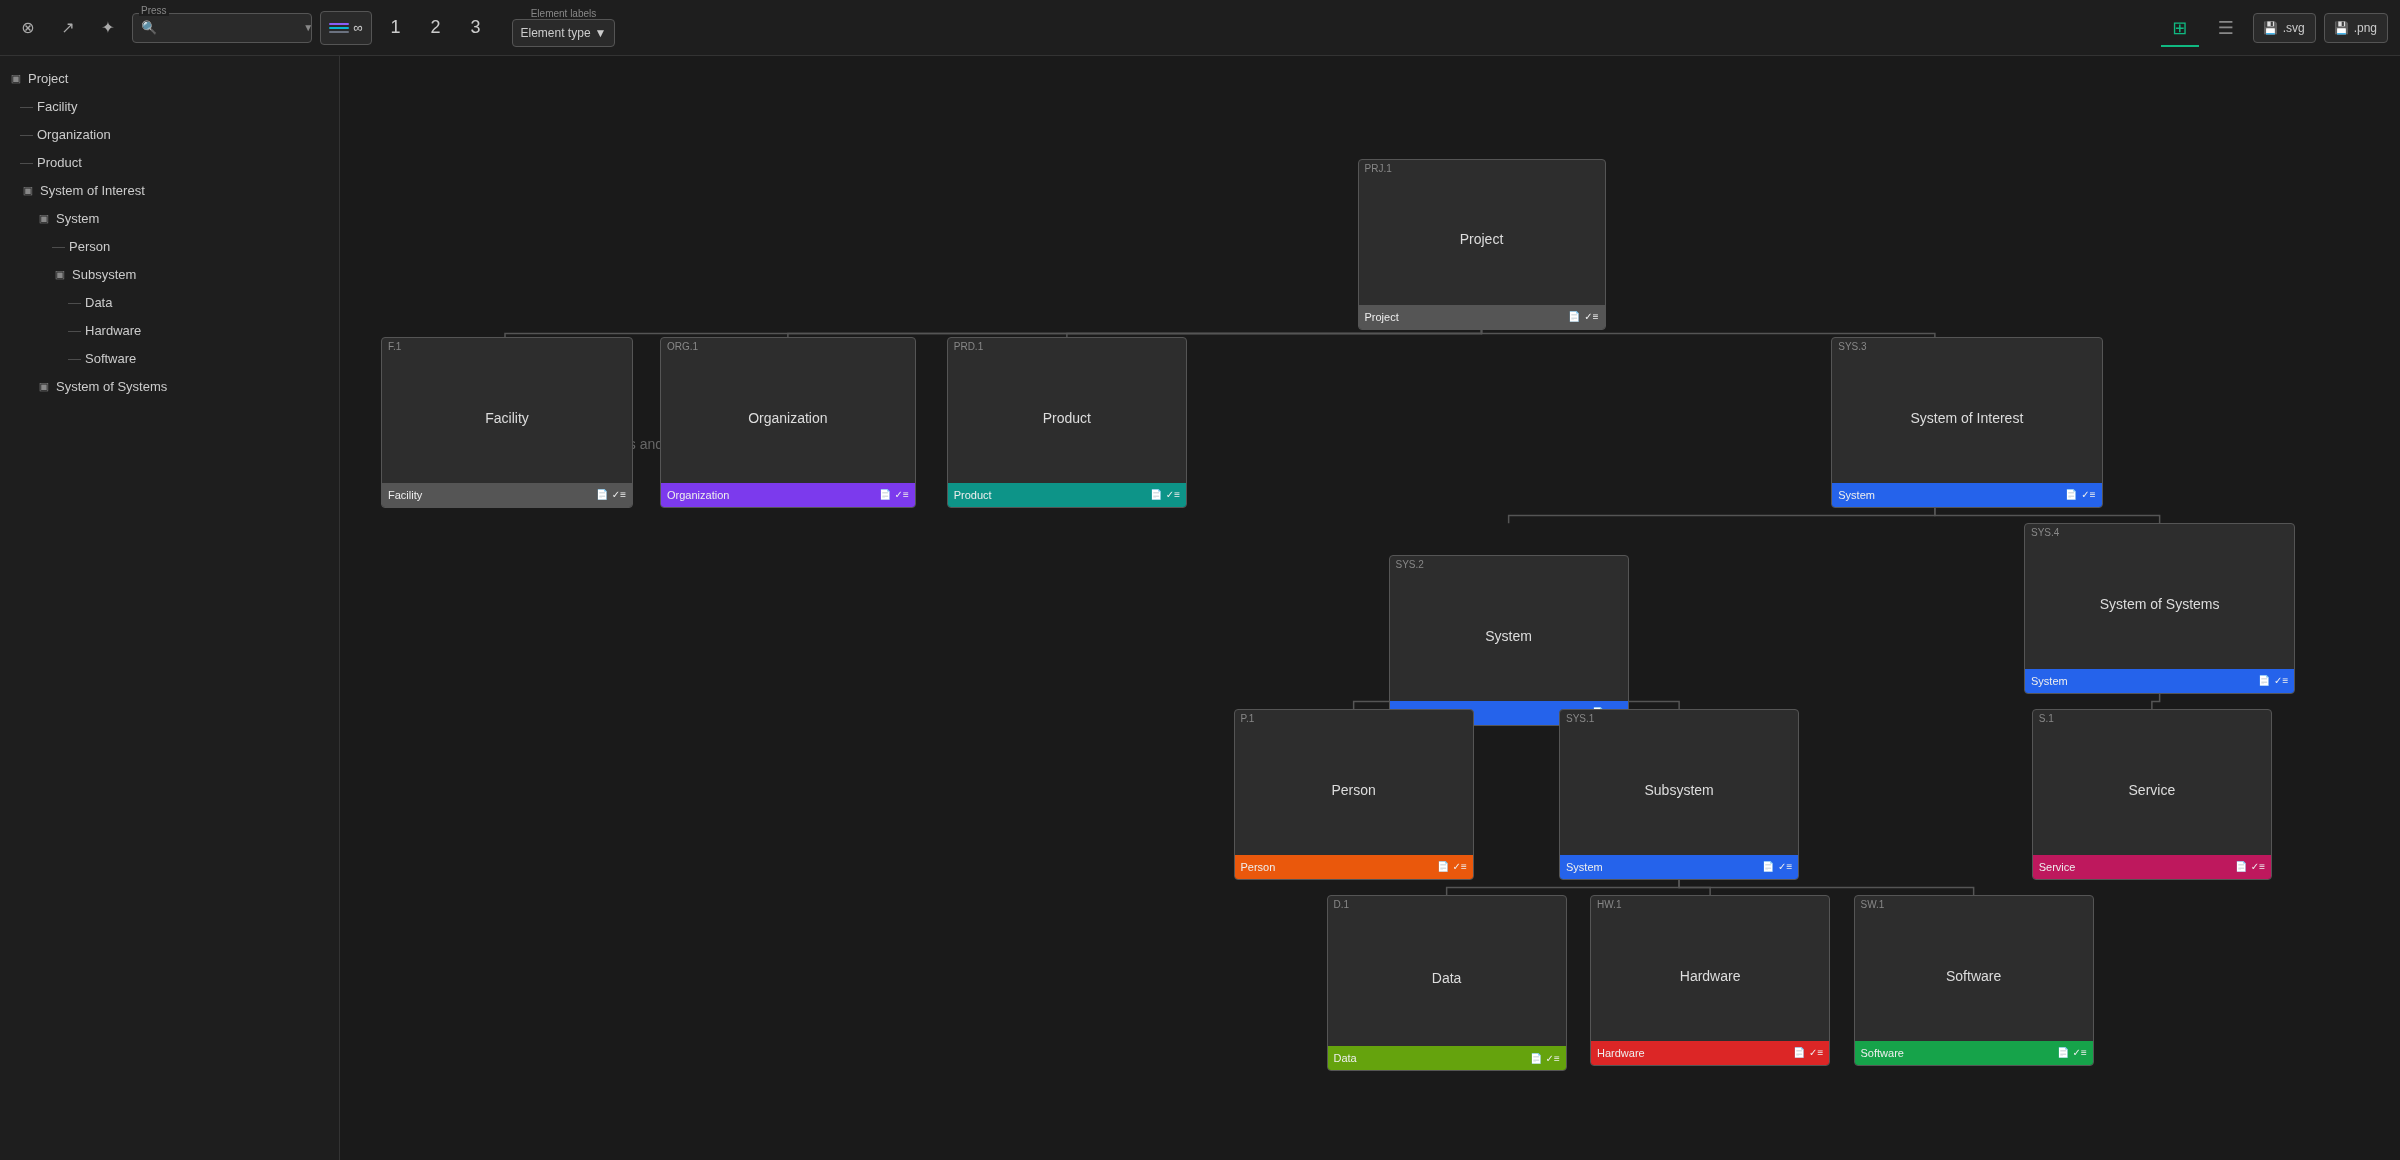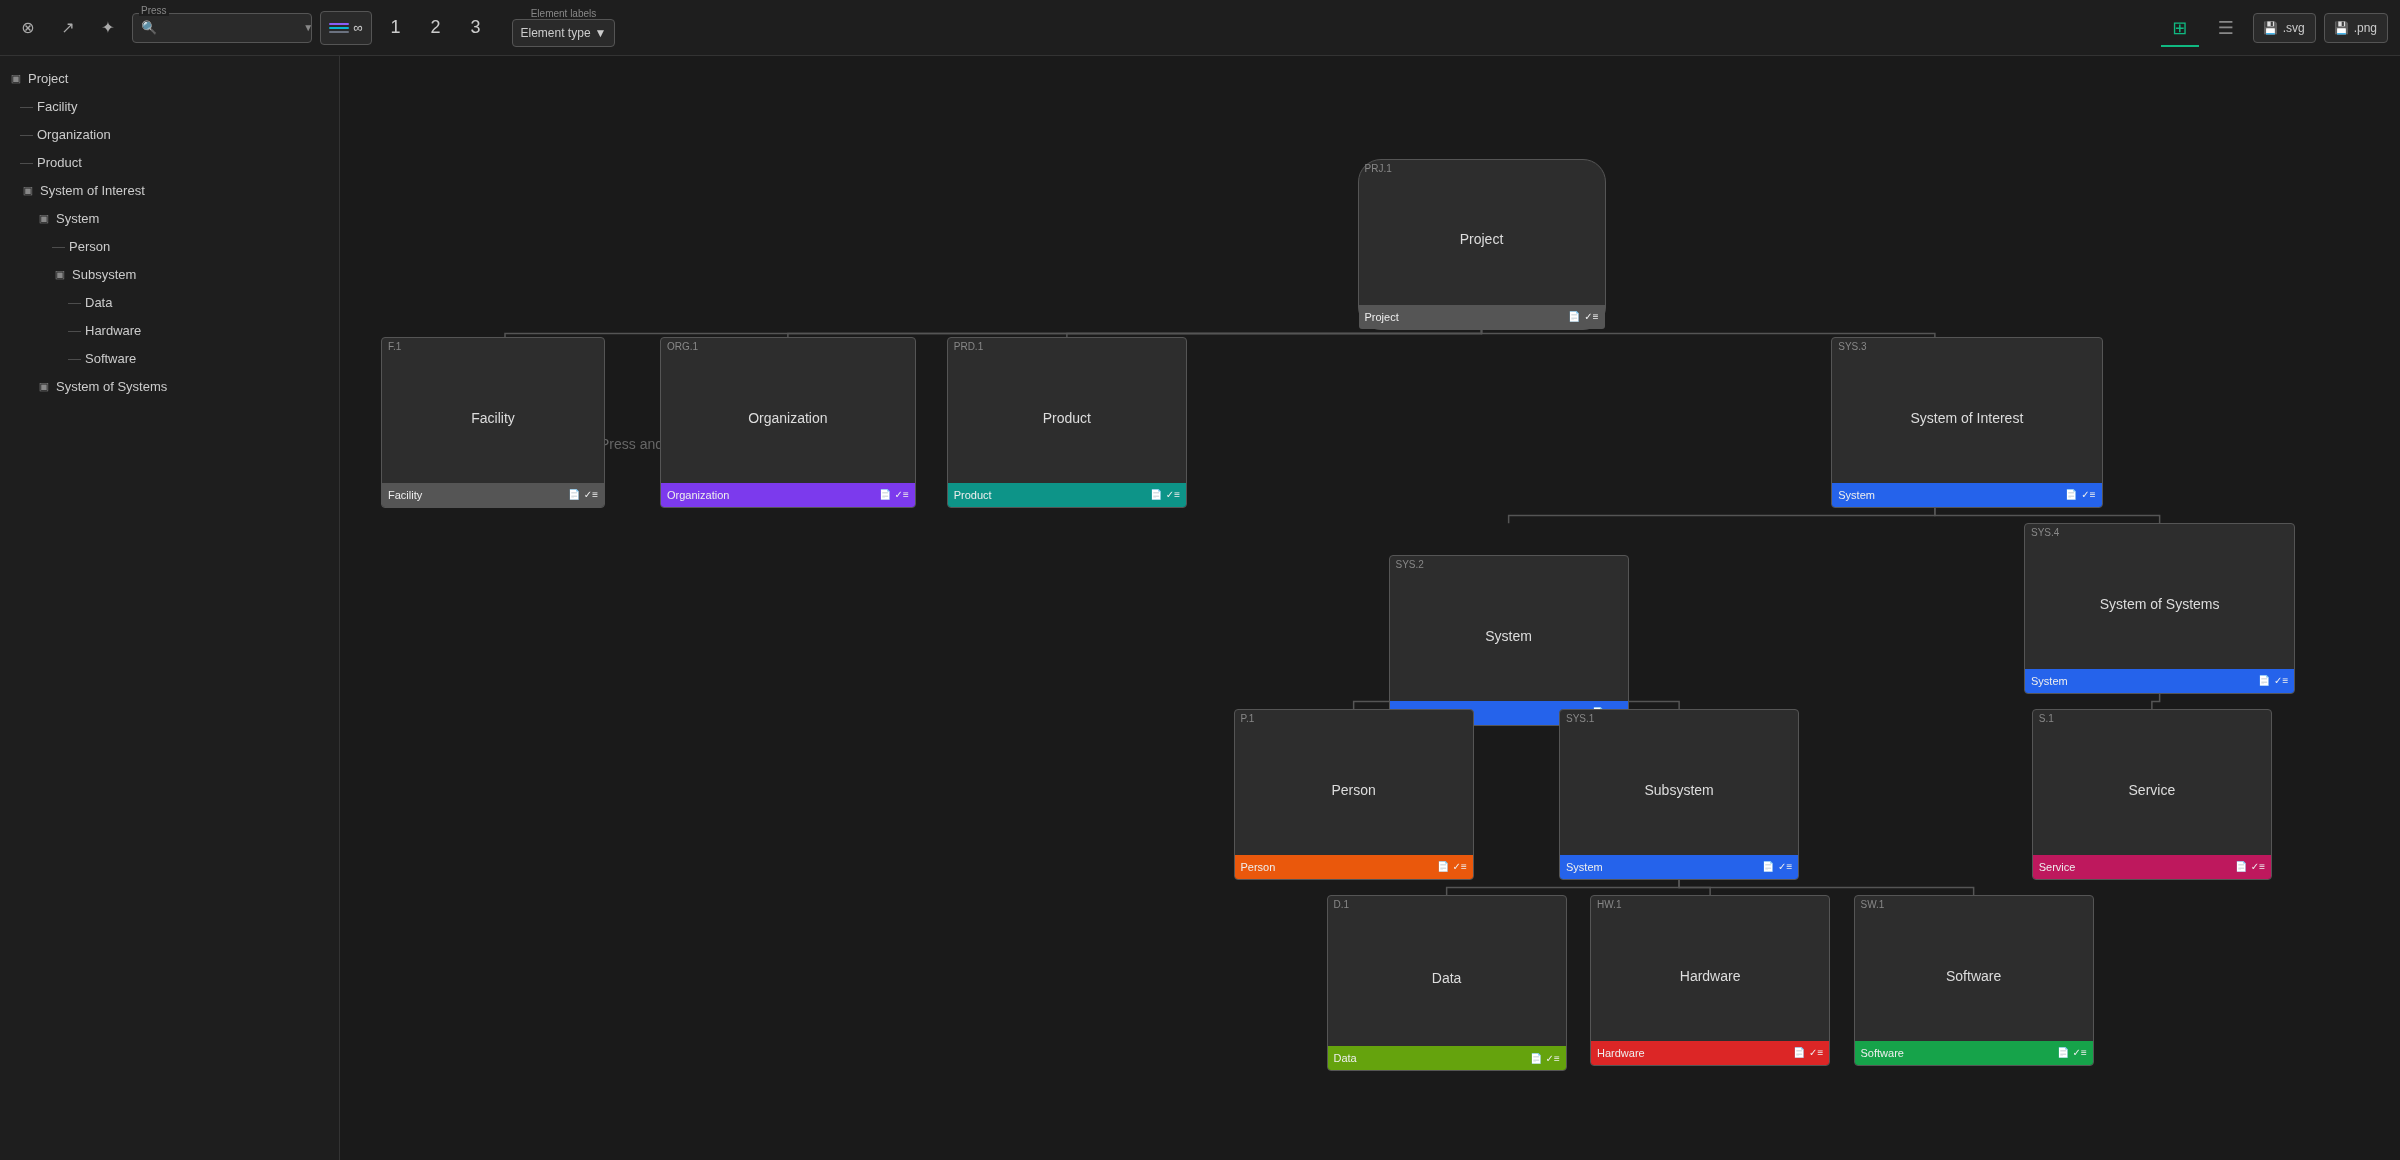--- a/index.html
+++ b/index.html
@@ -436,32 +436,32 @@
         <path d="M 1168.625 637.75 L 1168.625 645.5 L 1013.625 645.5 L 1013.625 653.25"></path>
         <path d="M 1168.625 637.75 L 1168.625 645.5 L 1339.125 645.5 L 1339.125 653.25"></path>
         <path d="M 1819.625 637.75 L 1819.625 645.5 L 1811.875 645.5 L 1811.875 653.25"></path>
         <path d="M 1339.125 823.75 L 1339.125 831.5 L 1106.625 831.5 L 1106.625 839.25"></path>
         <path d="M 1339.125 823.75 L 1339.125 831.5 L 1370.125 831.5 L 1370.125 839.25"></path>
         <path d="M 1339.125 823.75 L 1339.125 831.5 L 1633.625 831.5 L 1633.625 839.25"></path>
       </svg>
 
     <div class="hint-text" style="left: 260px; top: 380px;">Press and hold CTRL when double clicking.</div>
 
-  <div class="node" style="left: 1017.5px; top: 103px; width: 248px; height: 170.5px; border-radius: 23px;">
+  <div class="node" style="left: 1017.5px; top: 103px; width: 248px; height: 170.5px;">
     <div class="node-id">PRJ.1</div>
     <div class="node-title">Project</div>
     <div class="node-footer footer-gray">
       <span class="footer-label">Project</span>
       <span class="footer-icons">
         <span>📄</span>
         <span>✓≡</span>
       </span>
     </div>
   </div>
-      <div class="node" style="left: 41px; top: 281.25px; width: 224px; height: 170.5px;">
+      <div class="node" style="left: 41px; top: 281.25px; width: 252px; height: 170.5px;">
     <div class="node-id">F.1</div>
     <div class="node-title">Facility</div>
     <div class="node-footer footer-gray">
       <span class="footer-label">Facility</span>
       <span class="footer-icons">
         <span>📄</span>
         <span>✓≡</span>
       </span>
     </div>
   </div>

